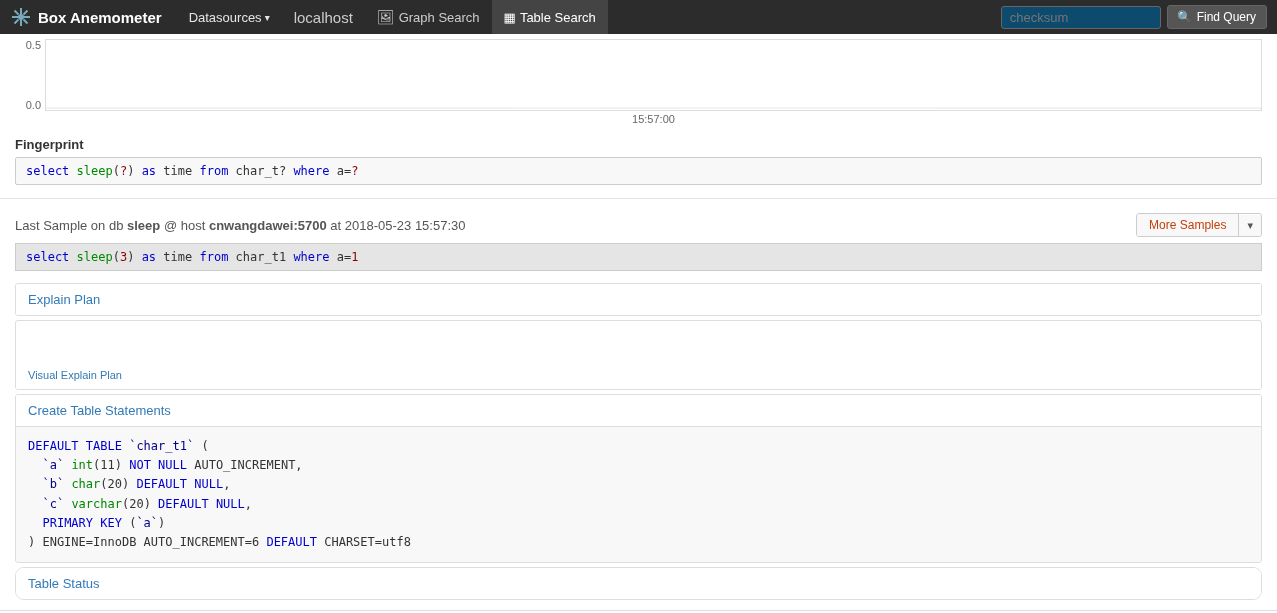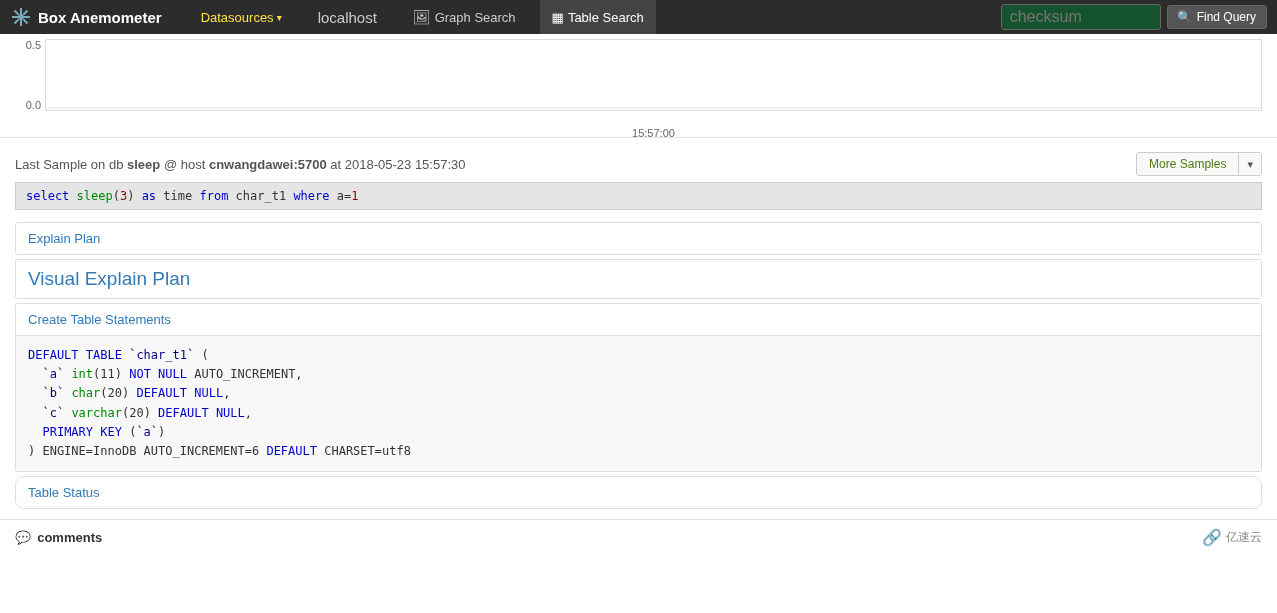--- a/index.html
+++ b/index.html
@@ -1,57 +1,57 @@
 <!DOCTYPE html>
 <html><head>
   <meta charset="utf-8">
   <style>
     * { box-sizing: border-box; margin: 0; padding: 0; }
     body { font-family: Arial, sans-serif; font-size: 13px; background: #fff; color: #333; }
   </style>
 </head>
 <body>
 
-<nav style="background:#2c2c2c; display:flex; align-items:center; padding:0 10px; height:34px; gap:12px;">
+<nav style="background:#2c2c2c; display:flex; align-items:center; padding:0 10px; height:34px; gap:0;">
   <div style="display:flex;align-items:center;color:#fff;font-size:15px;font-weight:bold;margin-right:15px;gap:6px;cursor:pointer;">
     <svg width="22" height="22" viewBox="0 0 22 22">
       <circle cx="11" cy="11" r="3" fill="#7ab"></circle>
       <line x1="11" y1="2" x2="11" y2="9" stroke="#7ab" stroke-width="2"></line>
       <line x1="11" y1="13" x2="11" y2="20" stroke="#7ab" stroke-width="2"></line>
       <line x1="2" y1="11" x2="9" y2="11" stroke="#7ab" stroke-width="2"></line>
       <line x1="13" y1="11" x2="20" y2="11" stroke="#7ab" stroke-width="2"></line>
       <line x1="4.5" y1="4.5" x2="8.5" y2="8.5" stroke="#7ab" stroke-width="2"></line>
       <line x1="13.5" y1="13.5" x2="17.5" y2="17.5" stroke="#7ab" stroke-width="2"></line>
       <line x1="17.5" y1="4.5" x2="13.5" y2="8.5" stroke="#7ab" stroke-width="2"></line>
       <line x1="8.5" y1="13.5" x2="4.5" y2="17.5" stroke="#7ab" stroke-width="2"></line>
     </svg>
     <span>Box Anemometer</span>
   </div>
 
-  <div style="color:#fde047;padding:0 12px;height:24px;display:flex;align-items:center;cursor:pointer;font-size:13px;gap:3px;">
+  <div style="color:#e5e5e5;padding:0 12px;height:24px;display:flex;align-items:center;cursor:pointer;font-size:13px;gap:3px;">
     <span>Datasources</span>
     <span style="font-size:10px;">▾</span>
   </div>
 
   <div style="color:#ccc;padding:0 12px;height:50px;display:flex;align-items:center;cursor:pointer;font-size:15px;">
     <span>localhost</span>
   </div>
 
   <div style="color:#ccc;padding:0 12px;height:34px;display:flex;align-items:center;cursor:pointer;font-size:13px;gap:4px;">
     <span style="font-size:14px;">🖼</span>
     <span>Graph Search</span>
   </div>
 
   <div style="color:#fff;padding:0 12px;height:34px;display:flex;align-items:center;cursor:pointer;font-size:13px;gap:4px;background:#444;">
     <span style="font-size:13px;">▦</span>
     <span>Table Search</span>
   </div>
 
   <div style="margin-left:auto;display:flex;align-items:center;gap:6px;">
-    <input type="text" style="padding: 3px 8px; border: 1px solid rgb(102, 102, 102); background: #14532d; color: rgb(255, 255, 255); border-radius: 3px; font-size: 16px; width: 160px; outline: none;" placeholder="checksum">
+    <input type="text" style="padding: 3px 8px; border: 1px solid rgb(102, 102, 102); background: #0c4a6e; color: rgb(255, 255, 255); border-radius: 3px; font-size: 13px; width: 160px; outline: none;" placeholder="checksum">
     <button style="background:#555;color:#fff;border:1px solid #666;padding:4px 10px;border-radius:3px;cursor:pointer;font-size:12px;display:flex;align-items:center;gap:4px;">
       <span>🔍</span>
       <span>Find Query</span>
     </button>
   </div>
 </nav>
 
 <div style="padding:0;background:#fff;overflow-y:auto;max-height:579px;">
 
   <div style="padding:5px 15px 0 15px;position:relative;height:95px;">
@@ -62,53 +62,59 @@
       </div>
       <div style="flex:1;height:72px;border:1px solid #ddd;background:#fff;position:relative;">
         
         <svg width="100%" height="100%" viewBox="0 0 1200 72" preserveAspectRatio="none">
           <rect x="0" y="0" width="1200" height="72" fill="#fff"></rect>
 
           <polyline points="0,70 1200,70" fill="none" stroke="#ccc" stroke-width="0.5"></polyline>
         </svg>
       </div>
     </div>
-    <div style="text-align:center;font-size:11px;color:#666;margin-top:16px;margin-left:30px;">15:57:00</div>
+    <div style="text-align:center;font-size:11px;color:#666;margin-top:2px;margin-left:30px;">15:57:00</div>
   </div>
 
+  <div style="padding:8px 15px 5px 15px;">
+    <div style="font-size:13px;font-weight:bold;color:#333;margin-bottom:5px;">Fingerprint</div>
+    <div style="border:1px solid #ccc;background:#f8f8f8;padding:6px 10px;font-family:monospace;font-size:12px;color:#333;border-radius:2px;width:100%;">
+      <span style="color:#00c;">select</span> <span style="color:#080;">sleep</span>(<span style="color:#800;">?</span>) <span style="color:#00c;">as</span> time <span style="color:#00c;">from</span> char_t? <span style="color:#00c;">where</span> a=<span style="color:#800;">?</span>
+    </div>
+  </div>
 
   <hr style="border:none;border-top:1px solid #e5e5e5;margin:8px 0;">
 
   <div style="display:flex;align-items:center;justify-content:space-between;padding:6px 15px;">
     <div style="font-size:13px;color:#555;">
       <span>Last Sample on db </span>
       <strong>sleep</strong>
       <span> @ host </span>
       <strong>cnwangdawei:5700</strong>
       <span> at </span>
       <span>2018-05-23 15:57:30</span>
     </div>
     <div style="display:flex;align-items:center;border:1px solid #ccc;border-radius:3px;overflow:hidden;cursor:pointer;">
-      <span style="padding:4px 12px;background:#f8f8f8;font-size:12px;color:#4d7c0f;border-right:1px solid #ccc;">More Samples</span>
+      <span style="padding:4px 12px;background:#f8f8f8;font-size:12px;color:#c2410c;border-right:1px solid #ccc;">More Samples</span>
       <span style="padding:4px 8px;background:#f8f8f8;font-size:11px;color:#555;">▾</span>
     </div>
   </div>
 
   <div style="padding:0 15px 8px 15px;">
     <div style="border:1px solid #ccc;background:#e5e5e5;padding:6px 10px;font-family:monospace;font-size:12px;color:#333;border-radius:0;">
       <span style="color:#00c;">select</span> <span style="color:#080;">sleep</span>(<span style="color:#800;">3</span>) <span style="color:#00c;">as</span> time <span style="color:#00c;">from</span> char_t1 <span style="color:#00c;">where</span> a=<span style="color:#800;">1</span>
     </div>
   </div>
 
   <div style="border:1px solid #ddd;margin:4px 15px;border-radius:3px;overflow:hidden;">
     <div style="padding:8px 12px;color:#337ab7;font-size:13px;cursor:pointer;background:#fff;">Explain Plan</div>
   </div>
 
   <div style="border:1px solid #ddd;margin:4px 15px;border-radius:3px;overflow:hidden;">
-    <div style="padding:8px 12px;color:#337ab7;font-size:19px;cursor:pointer;background:#fff;">Visual Explain Plan</div>
+    <div style="padding:8px 12px;color:#337ab7;font-size:11px;cursor:pointer;background:#fff;margin-top:40px;">Visual Explain Plan</div>
   </div>
 
   <div style="border:1px solid #ddd;margin:4px 15px;border-radius:3px;overflow:hidden;">
     <div style="padding:8px 12px;color:#337ab7;font-size:13px;cursor:pointer;background:#fff;">Create Table Statements</div>
     <div style="padding:10px 12px;background:#f8f8f8;border-top:1px solid #ddd;">
       <pre style="font-family:monospace;font-size:12px;line-height:1.6;color:#333;white-space:pre;"><span style="color:#00c;">DEFAULT TABLE</span> <span style="color:#008;">`char_t1`</span> (
   <span style="color:#008;">`a`</span> <span style="color:#080;">int</span>(11) <span style="color:#00c;">NOT NULL</span> AUTO_INCREMENT,
   <span style="color:#008;">`b`</span> <span style="color:#080;">char</span>(20) <span style="color:#00c;">DEFAULT</span> <span style="color:#00c;">NULL</span>,
   <span style="color:#008;">`c`</span> <span style="color:#080;">varchar</span>(20) <span style="color:#00c;">DEFAULT</span> <span style="color:#00c;">NULL</span>,
   <span style="color:#00c;">PRIMARY KEY</span> (<span style="color:#008;">`a`</span>)

